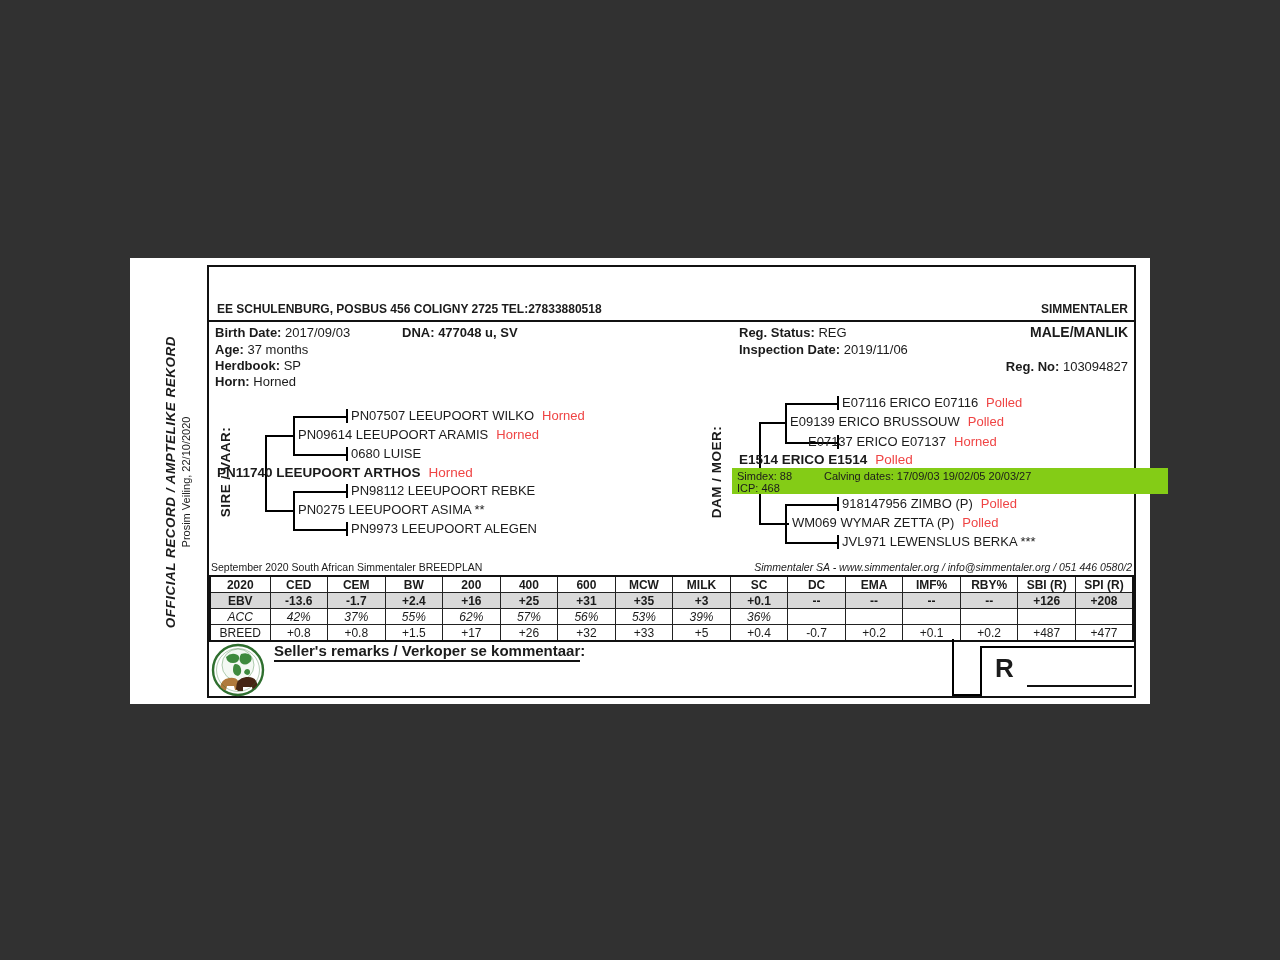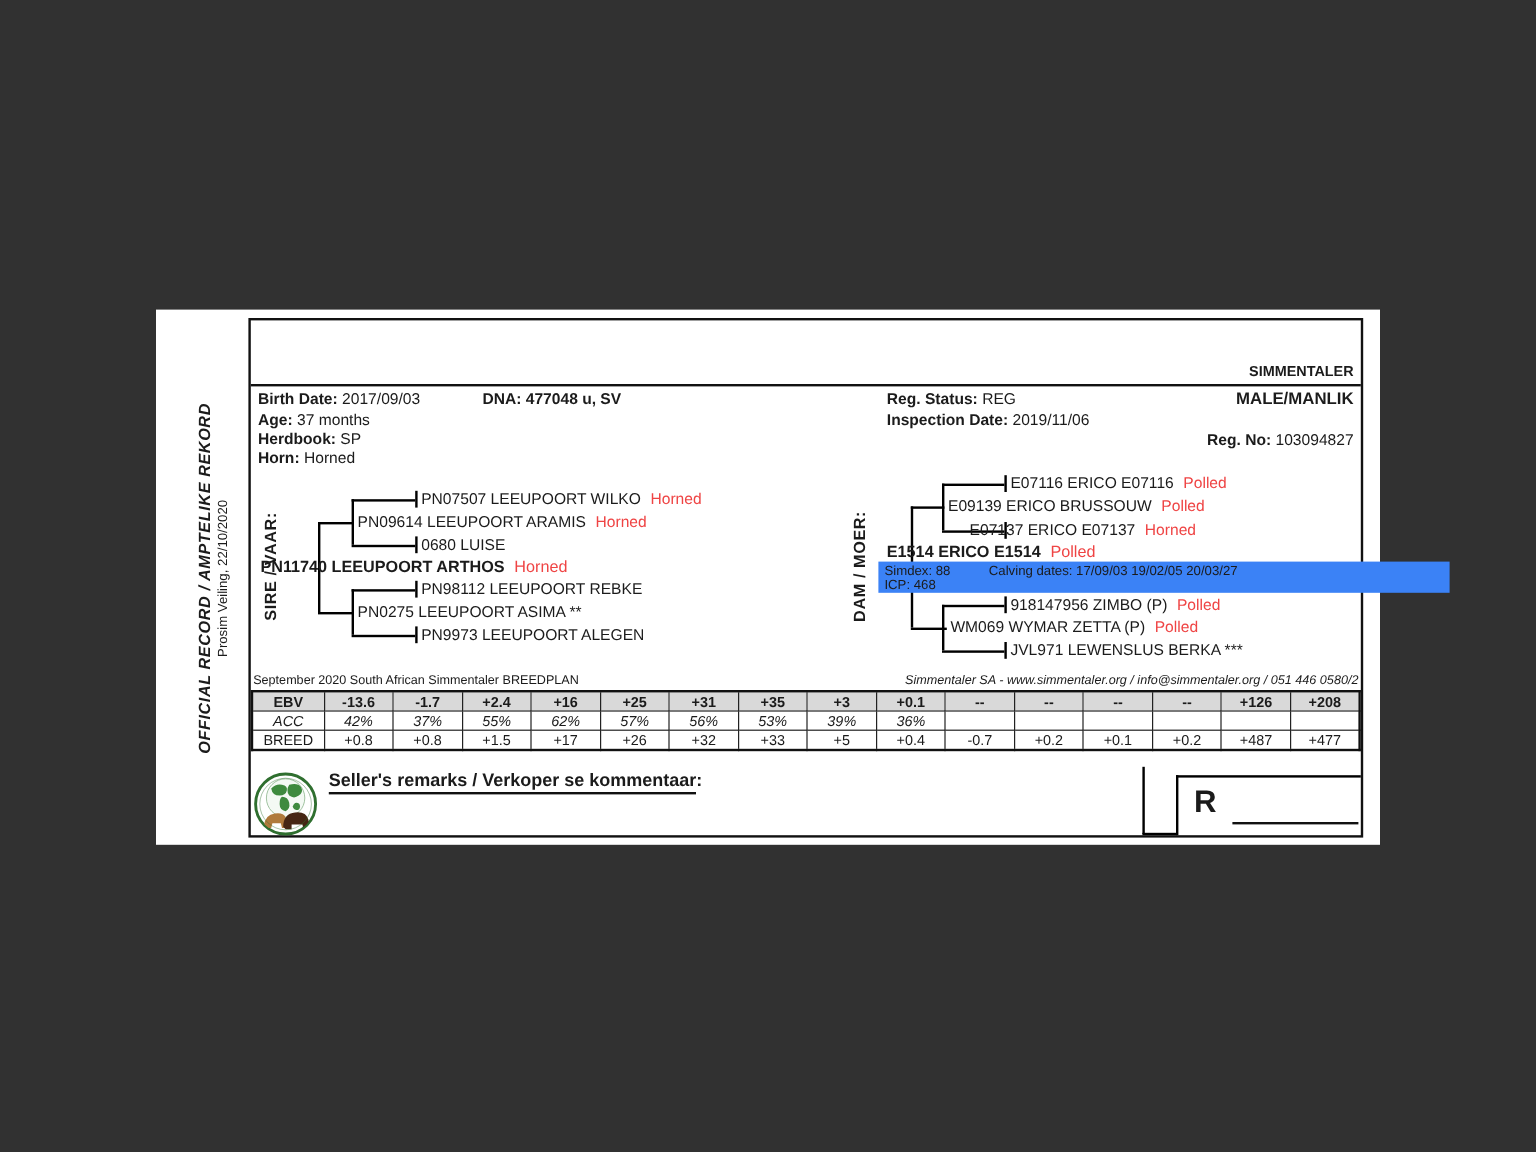--- a/index.html
+++ b/index.html
@@ -33,21 +33,21 @@
   
   .pnode{position:absolute;font-size:13px;line-height:16px;white-space:nowrap;}
   .pnode .ptag{color:#ef4444;margin-left:8px;}
   .psubject{font-weight:bold;font-size:13.5px;}
   .psubject .ptag{font-weight:normal;}
   .vline{position:absolute;width:1.5px;background:#000;}
   .hline{position:absolute;height:1.5px;background:#000;}
   .ntick{position:absolute;width:1.5px;height:14px;background:#000;}
   .vhead{position:absolute;width:120px;height:20px;transform:rotate(-90deg);
          font-weight:bold;font-size:13.5px;text-align:center;letter-spacing:.5px;}
-  .statband{position:absolute;left:523px;top:201px;width:476px;height:26px;background:#3b82f6;font-size:11px;}
+  .statband{position:absolute;left:523px;top:201px;width:436px;height:26px;background:#84cc16;font-size:11px;}
   .statband .s1{position:absolute;left:5px;top:2px;}
   .statband .s2{position:absolute;left:92px;top:2px;}
   .statband .s3{position:absolute;left:5px;top:14px;}
 
   
   .bp-left{position:absolute;left:2px;top:294px;font-size:10.5px;}
   .bp-right{position:absolute;right:2px;top:294px;font-size:10.5px;font-style:italic;}
 
   
   table.ebv{position:absolute;left:0;top:308px;width:925px;border-collapse:collapse;
@@ -74,20 +74,21 @@
 
     <div class="vside">
       <div class="l1">OFFICIAL RECORD / AMPTELIKE REKORD</div>
       <div class="l2">Prosim Veiling, 22/10/2020</div>
     </div>
 
     <div class="cbox">
 
 
       <div class="band2">
+        <span class="addr">EE SCHULENBURG, POSBUS 456 COLIGNY 2725 TEL:27833880518</span>
         <span class="brd">SIMMENTALER</span>
       </div>
 
       <div class="inf" style="left:6px;top:58px;">
         <b>Birth Date:</b>
         <span>2017/09/03</span>
       </div>
       <div class="inf" style="left:193px;top:58px;">
         <b>DNA:</b>
         <b>477048 u, SV</b>
@@ -215,20 +216,38 @@
             <col>
           <col>
             <col>
             <col>
             <col>
             <col>
             <col>
             <col>
         </colgroup>
         <tbody>
+            <tr class="hrow">
+          <td>2020</td>
+          <td>CED</td>
+          <td>CEM</td>
+          <td>BW</td>
+          <td>200</td>
+          <td>400</td>
+          <td>600</td>
+          <td>MCW</td>
+          <td>MILK</td>
+          <td>SC</td>
+          <td>DC</td>
+          <td>EMA</td>
+          <td>IMF%</td>
+          <td>RBY%</td>
+          <td>SBI (R)</td>
+          <td>SPI (R)</td>
+        </tr>
         <tr class="erow">
           <td>EBV</td>
           <td>-13.6</td>
           <td>-1.7</td>
           <td>+2.4</td>
           <td>+16</td>
           <td>+25</td>
           <td>+31</td>
           <td>+35</td>
           <td>+3</td>

